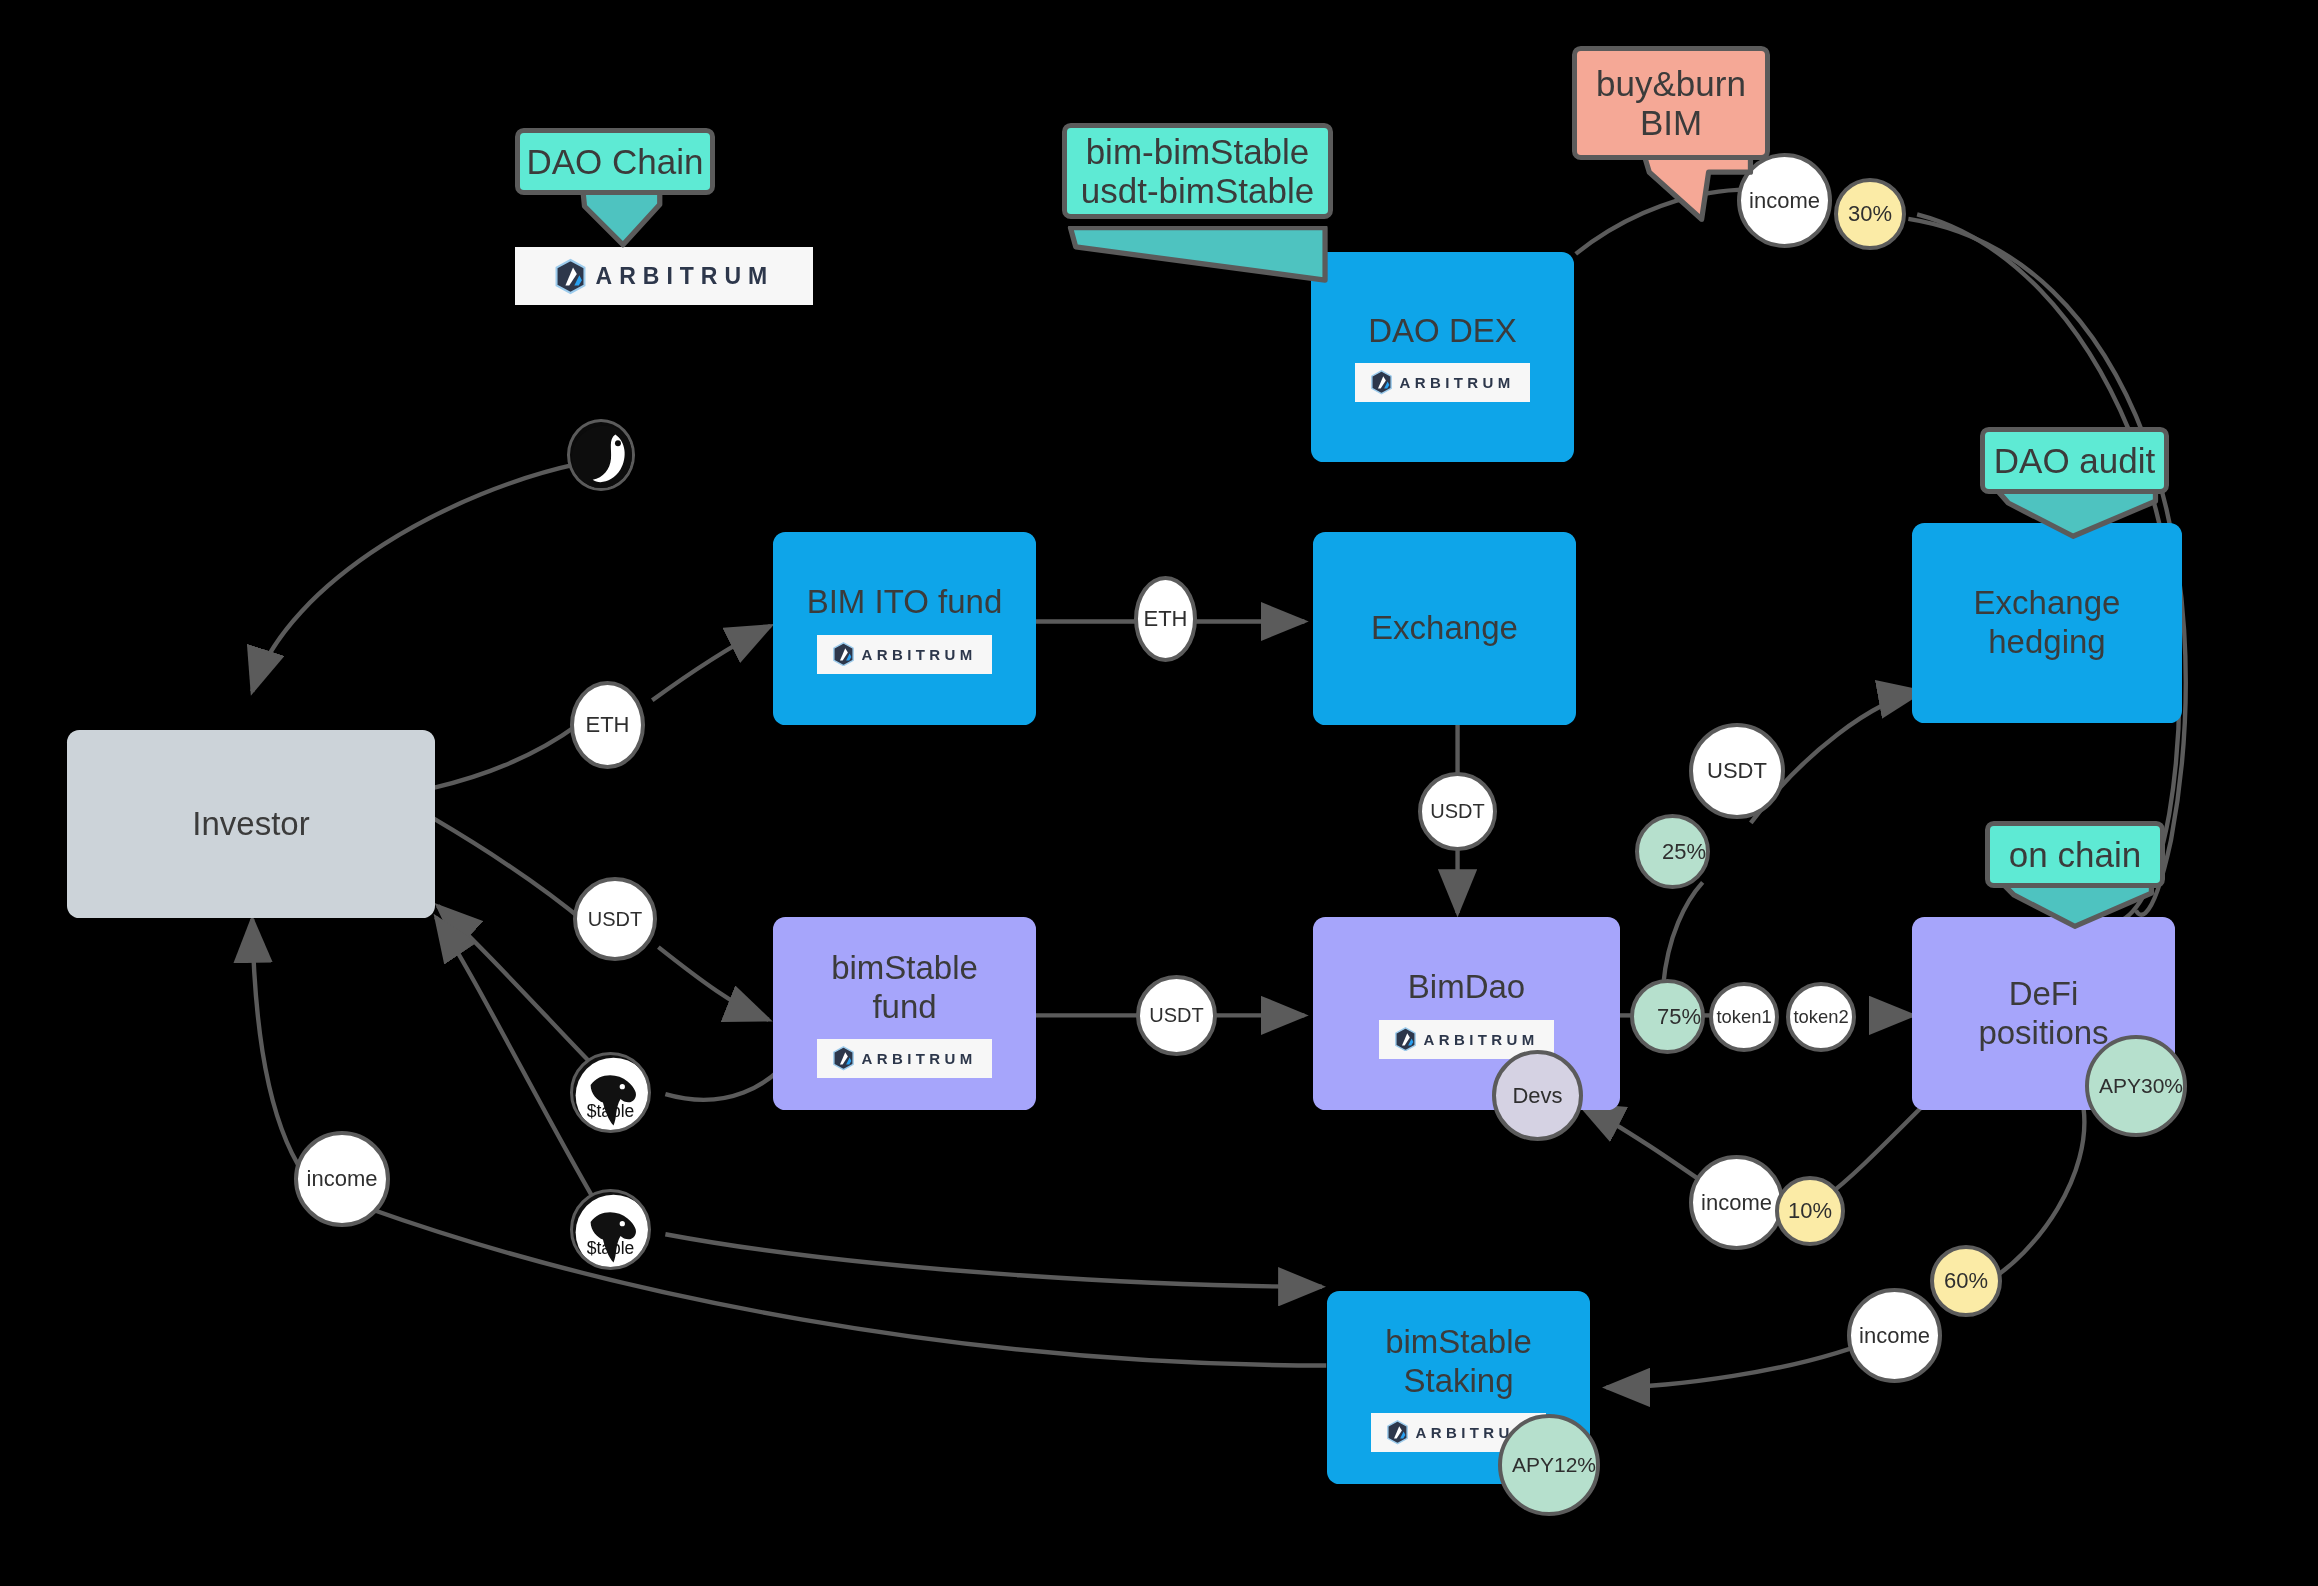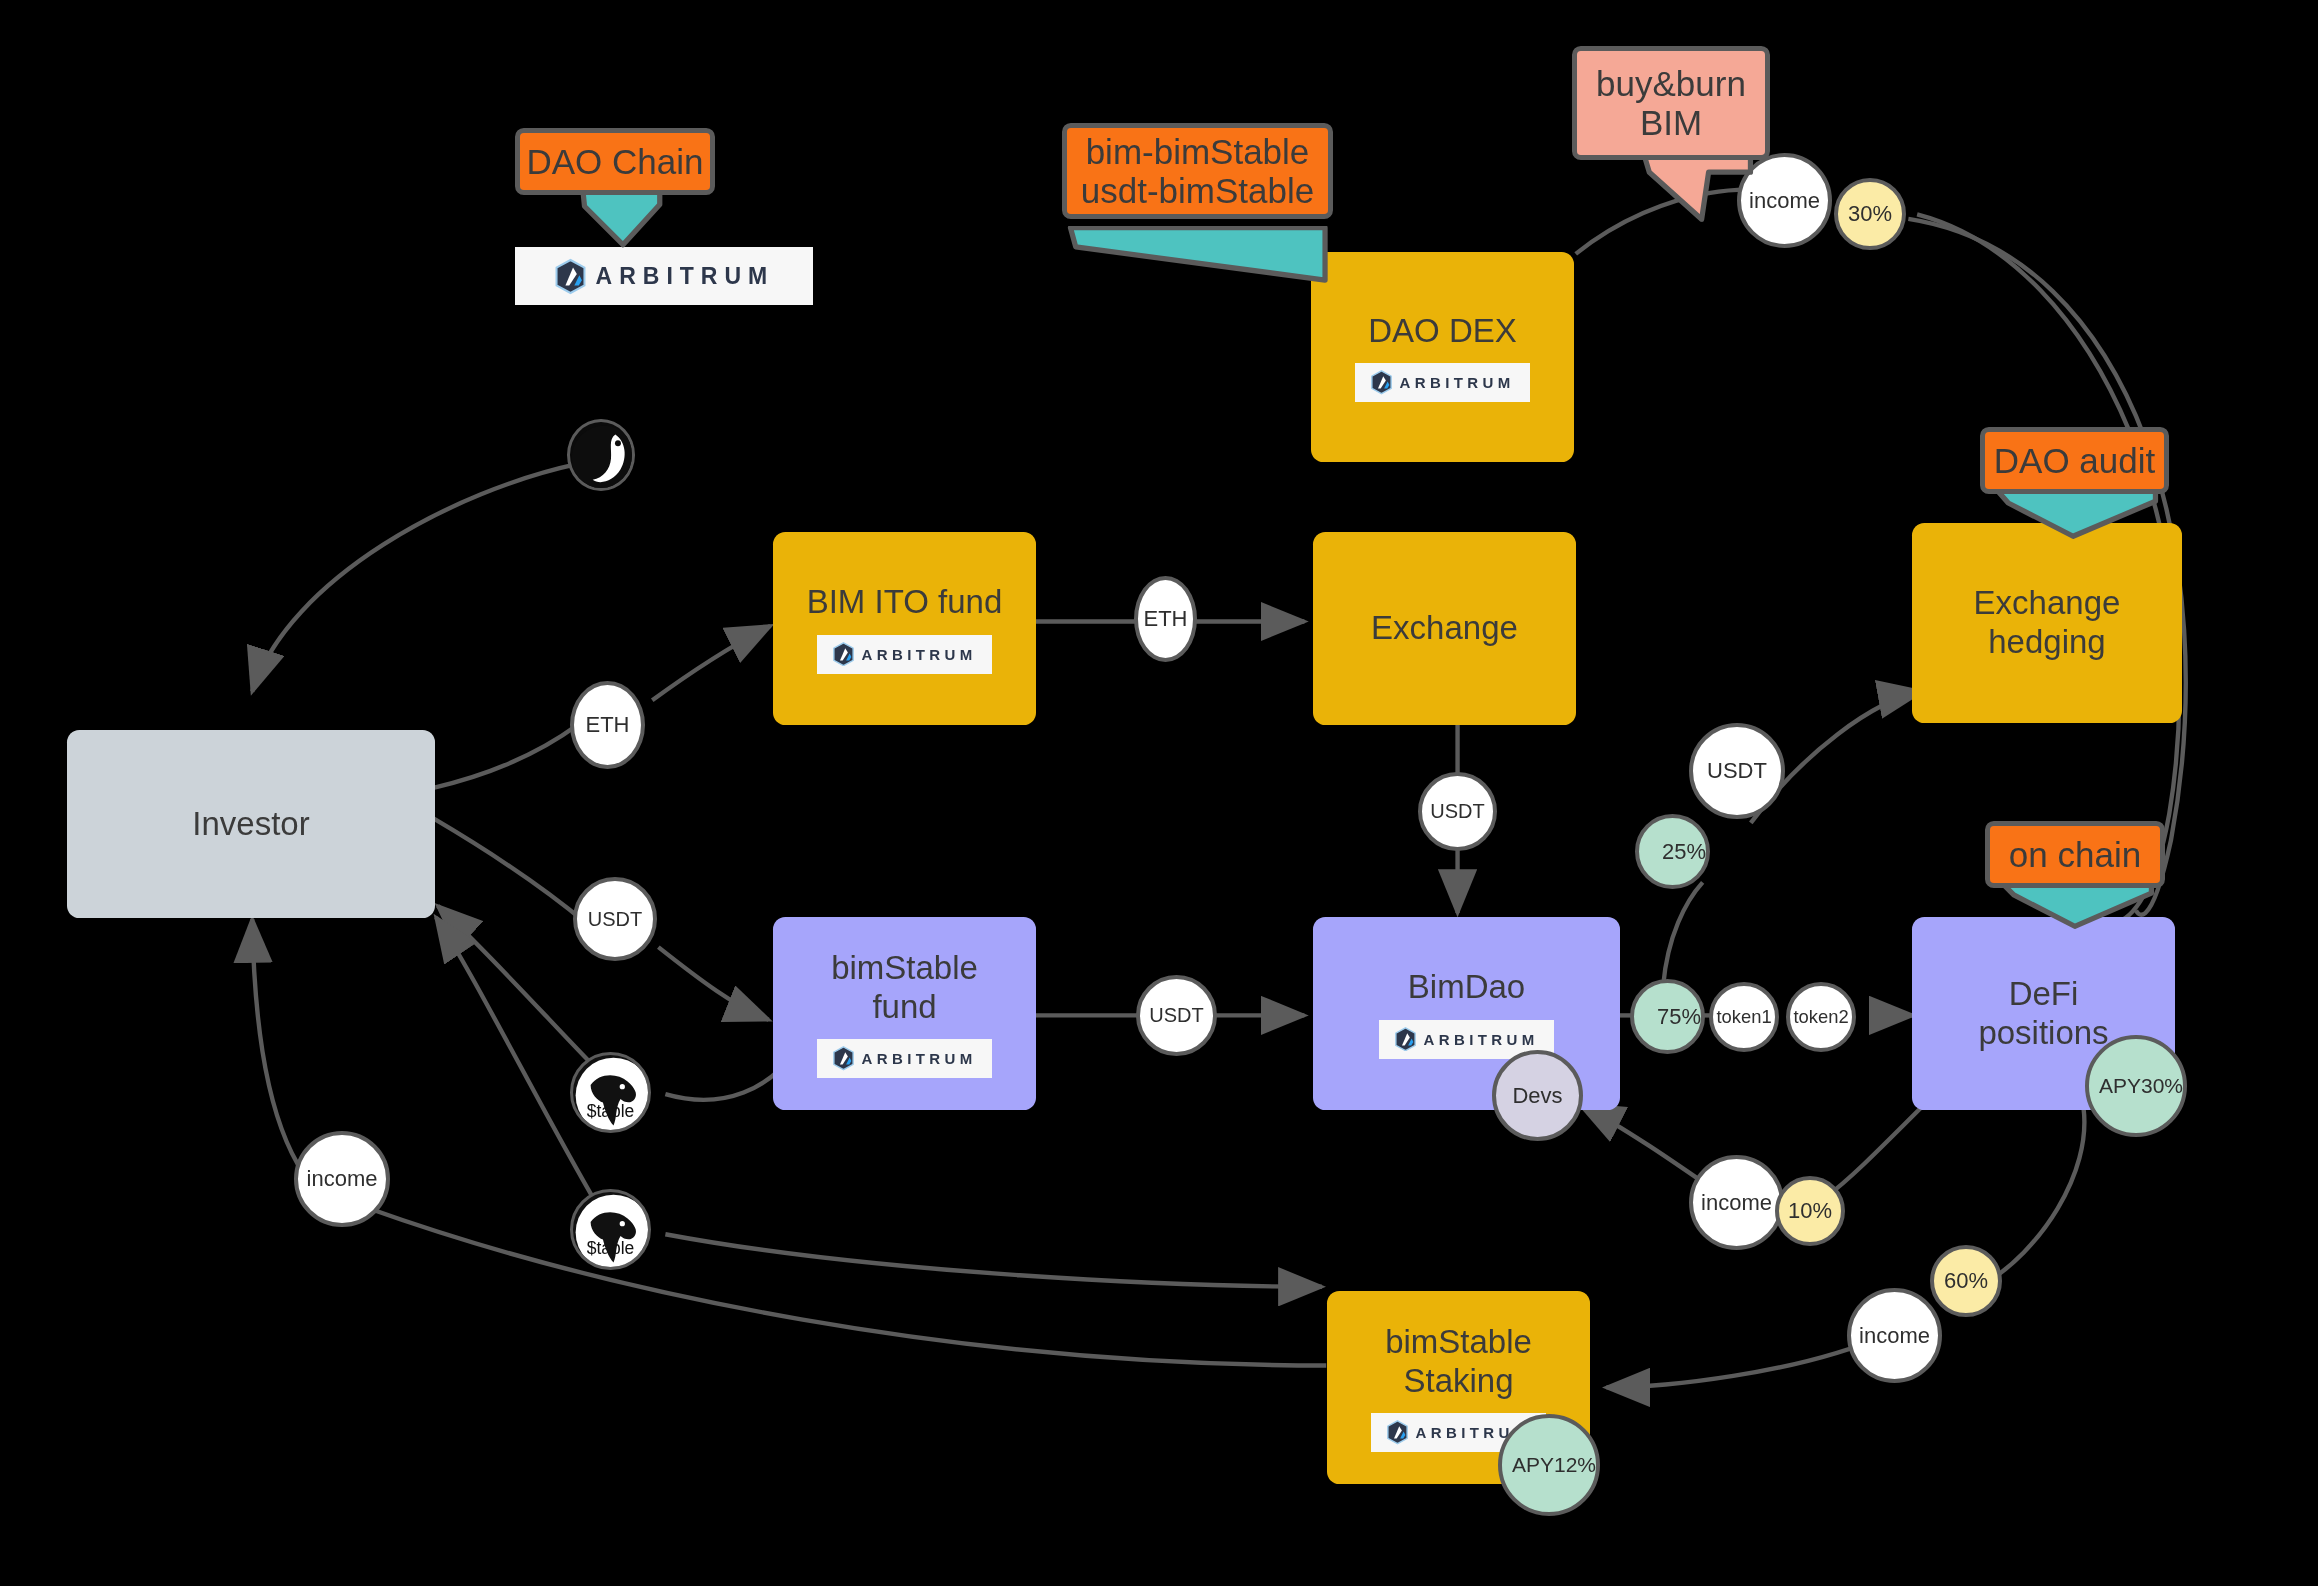--- a/index.html
+++ b/index.html
@@ -3,35 +3,35 @@
 <meta charset="utf-8">
 <style>
   html,body{margin:0;padding:0;background:#000;}
   #stage{position:relative;width:2319px;height:1587px;background:#000;overflow:hidden;
          font-family:"Liberation Sans","DejaVu Sans",sans-serif;}
   svg#wires{position:absolute;left:0;top:0;width:2319px;height:1587px;}
   .node{position:absolute;border-radius:12.3px;box-sizing:border-box;
         display:flex;flex-direction:column;align-items:center;justify-content:center;
         color:#333;}
   .node .title{font-size:33px;line-height:1.18;text-align:center;color:#3b3b3b;white-space:pre-line;}
-  .tan{background:#eab308;align-items:center;}
+  .tan{background:#0ea5e9;align-items:center;}
   .purple{background:#a6a5fb;}
   .grey{background:#ccd3d9;}
   .arb{width:175px;height:39px;background:#f7f7f7;display:flex;align-items:center;
        justify-content:center;gap:6.1px;margin-top:12.3px;}
   .arb .lbl{font-size:15px;letter-spacing:4.4px;color:#2d374b;font-weight:700;}
   .arbbig{width:235px;height:51px;}
   .arbbig .lbl{font-size:20px;letter-spacing:5.7px;}
   .chip{position:absolute;border-radius:50%;border:4.4px solid #5b5b5b;box-sizing:border-box;
         display:flex;align-items:center;justify-content:center;color:#2f2f2f;
         font-size:22px;background:#fff;z-index:6;}
   .chip.green{background:#b6e0cd;justify-content:flex-end;}
   .chip.yellow{background:#fbeba6;}
   .chip.lilac{background:#d5d2e3;justify-content:center;}
-  .callout{position:absolute;background:#f97316;border:5.3px solid #5b5b5b;border-radius:8.8px;
+  .callout{position:absolute;background:#5eead4;border:5.3px solid #5b5b5b;border-radius:8.8px;
            display:flex;align-items:center;justify-content:center;text-align:center;
            font-size:35px;color:#3b3b3b;line-height:1.12;white-space:pre-line;z-index:8;box-sizing:border-box;}
   .callout.salmon{background:#f5a896;}
   .tail{position:absolute;z-index:7;}
   .token{position:absolute;border-radius:50%;border:3.5px solid #5b5b5b;background:#fff;
          overflow:hidden;z-index:6;display:flex;align-items:flex-end;justify-content:center;box-sizing:border-box;}
   .token .tl{font-size:17.5px;color:#111;position:relative;z-index:3;padding-bottom:7.9px;}
   .logobox{position:absolute;background:#f7f7f7;display:flex;align-items:center;
            justify-content:center;gap:8.8px;z-index:5;}
 </style>

